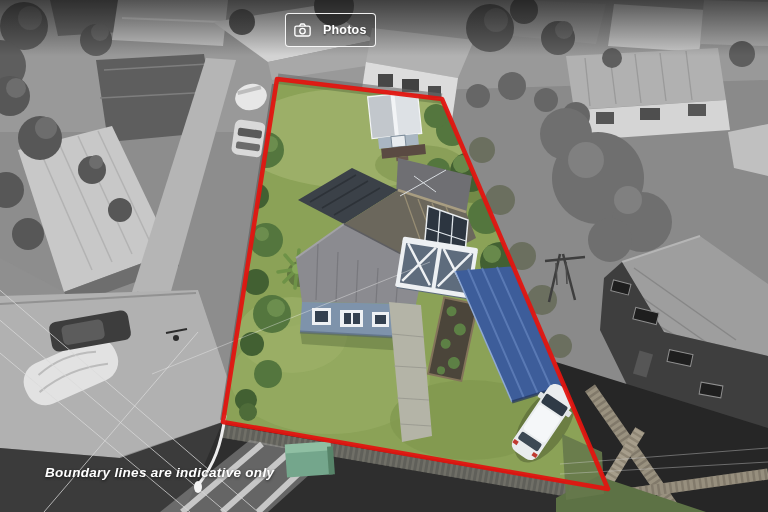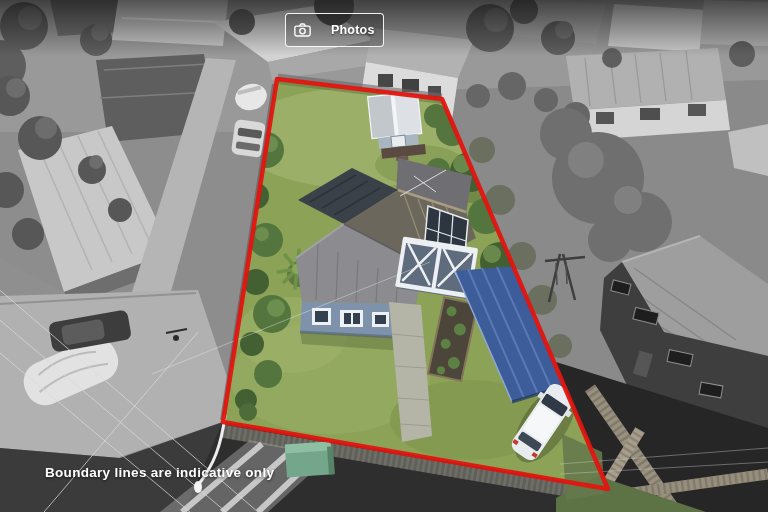--- a/index.html
+++ b/index.html
@@ -7,35 +7,36 @@
     position:relative;width:768px;height:512px;overflow:hidden;
     font-family:"Liberation Sans",sans-serif;background:#8d8d8d;
   }
   #scene{position:absolute;left:0;top:0;width:768px;height:512px;display:block;}
   .top-gradient{
     position:absolute;left:0;top:0;width:768px;height:56px;
     background:linear-gradient(to bottom,rgba(0,0,0,.58),rgba(0,0,0,0));
     pointer-events:none;
   }
   .btn{
-    position:absolute;display:flex;align-items:center;gap:20px;height:25px;
+    position:absolute;display:flex;align-items:center;gap:12px;height:25px;
     color:#fff;font-weight:bold;font-size:12.5px;letter-spacing:.2px;
     font-family:"Liberation Sans",sans-serif;
     text-shadow:0 1px 2px rgba(0,0,0,.6);
     background:transparent;border:none;padding:16px 8px;cursor:pointer;box-sizing:border-box;
   }
   .btn-photos{
     border:1.5px solid rgba(255,255,255,.92);
     border-radius:4px;background:rgba(0,0,0,.22);
   }
   .btn svg{flex:0 0 auto;}
   .disclaimer{
     position:absolute;left:45px;top:465px;
     color:#fff;font-size:13.5px;font-weight:700;letter-spacing:.3px;
     text-shadow:0 1px 3px rgba(0,0,0,.65);
+    font-style:italic;
   }
 </style>
 </head>
 <body>
 
 <div id="screen">
 
   <svg id="scene" viewBox="0 0 768 512">
     <defs>
       <clipPath id="propClip">

